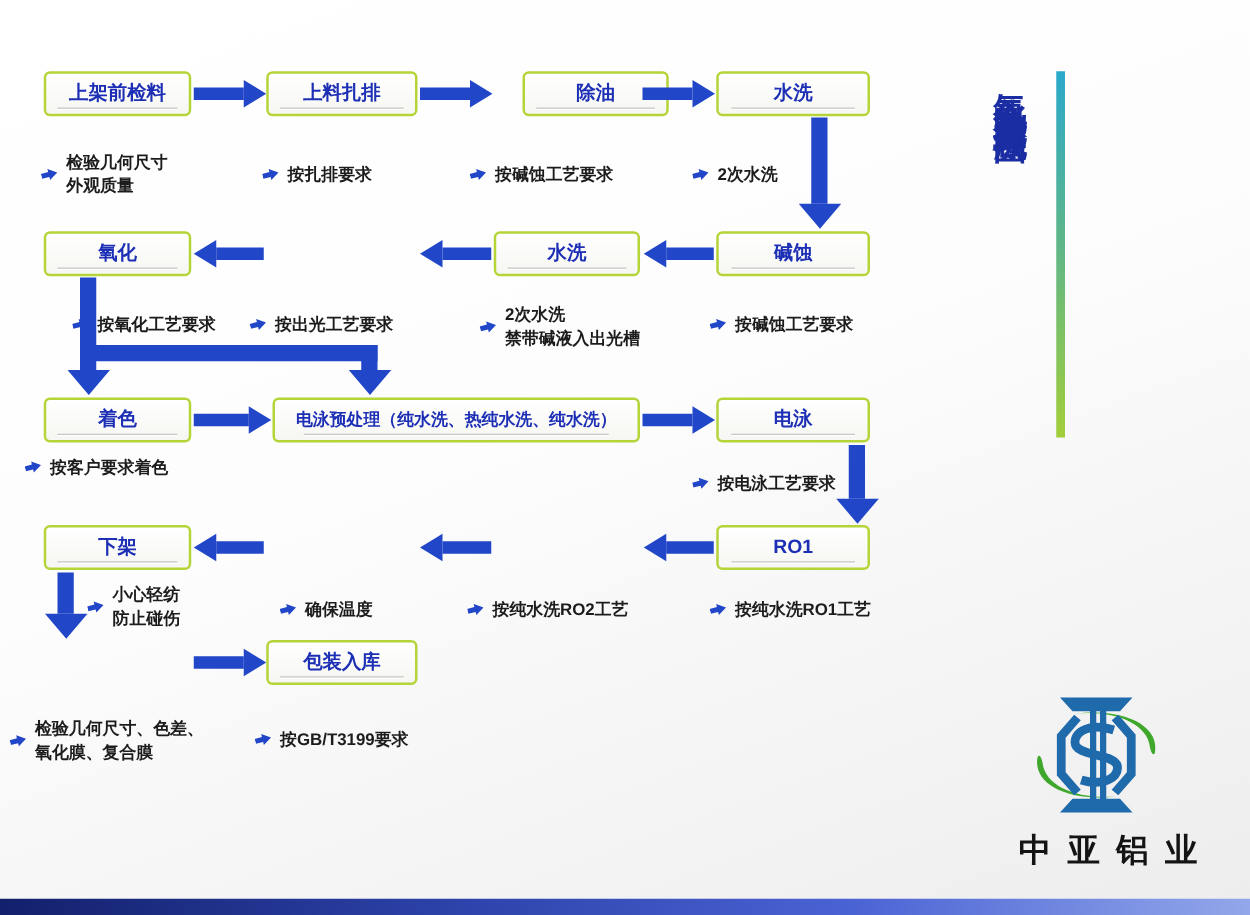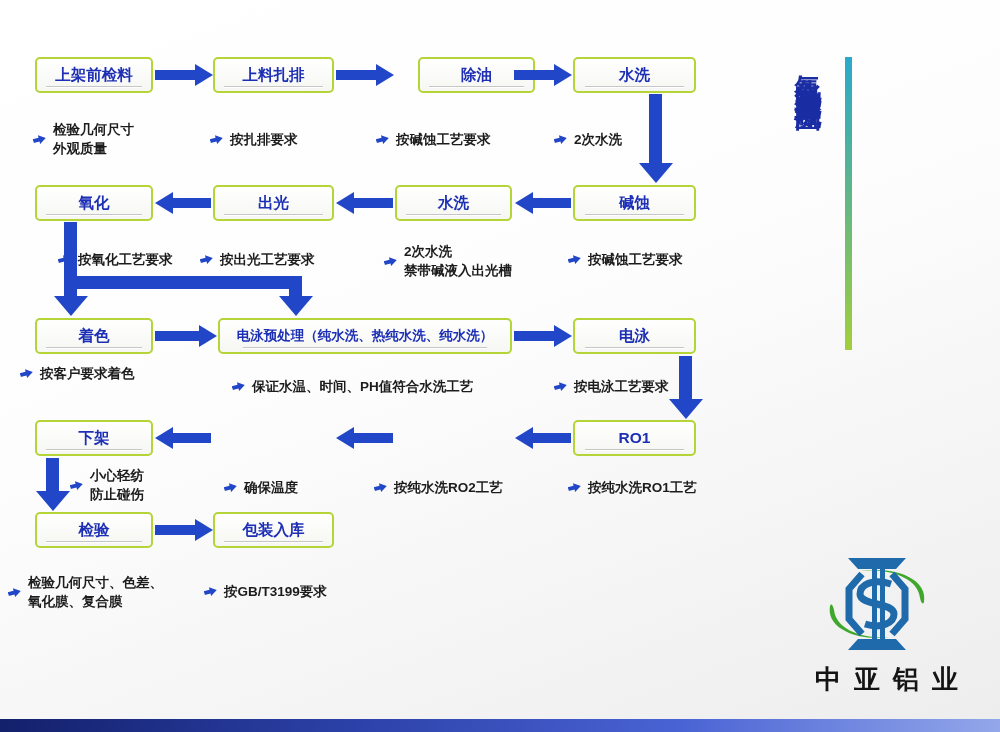--- a/index.html
+++ b/index.html
@@ -77,21 +77,20 @@
   <div class="note" style="left:554px;top:130px">
     <svg width="13" height="11" viewBox="0 0 13 11">
         <path d="M0,3.5 h6 V1 L13,5.5 6,10 V7.5 H0 Z" fill="#2146c7"></path>
       </svg>
     <span class="txt">2次水洗</span>
   </div>
 
   <div class="arr-d" style="left:649px;top:94px;height:69px"></div>
 
   <div class="fbox" style="left:35px;top:185px;width:118px">氧化</div>
-  <div class="fbox" style="left:213px;top:185px;width:121px">出光</div>
   <div class="fbox" style="left:395px;top:185px;width:117px">水洗</div>
   <div class="fbox" style="left:573px;top:185px;width:123px">碱蚀</div>
 
   <div class="arr-l" style="left:533px;top:198px;width:38px"></div>
   <div class="arr-l" style="left:354px;top:198px;width:39px"></div>
   <div class="arr-l" style="left:173px;top:198px;width:38px"></div>
 
   <div class="note" style="left:58px;top:250px">
     <svg width="13" height="11" viewBox="0 0 13 11">
         <path d="M0,3.5 h6 V1 L13,5.5 6,10 V7.5 H0 Z" fill="#2146c7"></path>
@@ -128,26 +127,20 @@
 
   <div class="arr-r" style="left:155px;top:331px;width:44px"></div>
   <div class="arr-r" style="left:514px;top:331px;width:40px"></div>
 
   <div class="note" style="left:20px;top:364px">
     <svg width="13" height="11" viewBox="0 0 13 11">
         <path d="M0,3.5 h6 V1 L13,5.5 6,10 V7.5 H0 Z" fill="#2146c7"></path>
       </svg>
     <span class="txt">按客户要求着色</span>
   </div>
-  <div class="note" style="left:232px;top:377px">
-    <svg width="13" height="11" viewBox="0 0 13 11">
-        <path d="M0,3.5 h6 V1 L13,5.5 6,10 V7.5 H0 Z" fill="#2146c7"></path>
-      </svg>
-    <span class="txt">保证水温、时间、PH值符合水洗工艺</span>
-  </div>
   <div class="note" style="left:554px;top:377px">
     <svg width="13" height="11" viewBox="0 0 13 11">
         <path d="M0,3.5 h6 V1 L13,5.5 6,10 V7.5 H0 Z" fill="#2146c7"></path>
       </svg>
     <span class="txt">按电泳工艺要求</span>
   </div>
 
   <div class="arr-d" style="left:679px;top:356px;height:43px"></div>
 
   <div class="fbox" style="left:35px;top:420px;width:118px">下架</div>
@@ -178,21 +171,20 @@
   </div>
   <div class="note" style="left:568px;top:478px">
     <svg width="13" height="11" viewBox="0 0 13 11">
         <path d="M0,3.5 h6 V1 L13,5.5 6,10 V7.5 H0 Z" fill="#2146c7"></path>
       </svg>
     <span class="txt">按纯水洗RO1工艺</span>
   </div>
 
   <div class="arr-d" style="left:46px;top:458px;height:33px"></div>
 
-  <div class="fbox" style="left:35px;top:512px;width:118px">检验</div>
   <div class="fbox" style="left:213px;top:512px;width:121px">包装入库</div>
 
   <div class="arr-r" style="left:155px;top:525px;width:40px"></div>
 
   <div class="note" style="left:8px;top:573px">
     <svg width="13" height="11" viewBox="0 0 13 11">
         <path d="M0,3.5 h6 V1 L13,5.5 6,10 V7.5 H0 Z" fill="#2146c7"></path>
       </svg>
     <span class="txt">检验几何尺寸、色差、
 氧化膜、复合膜</span>

